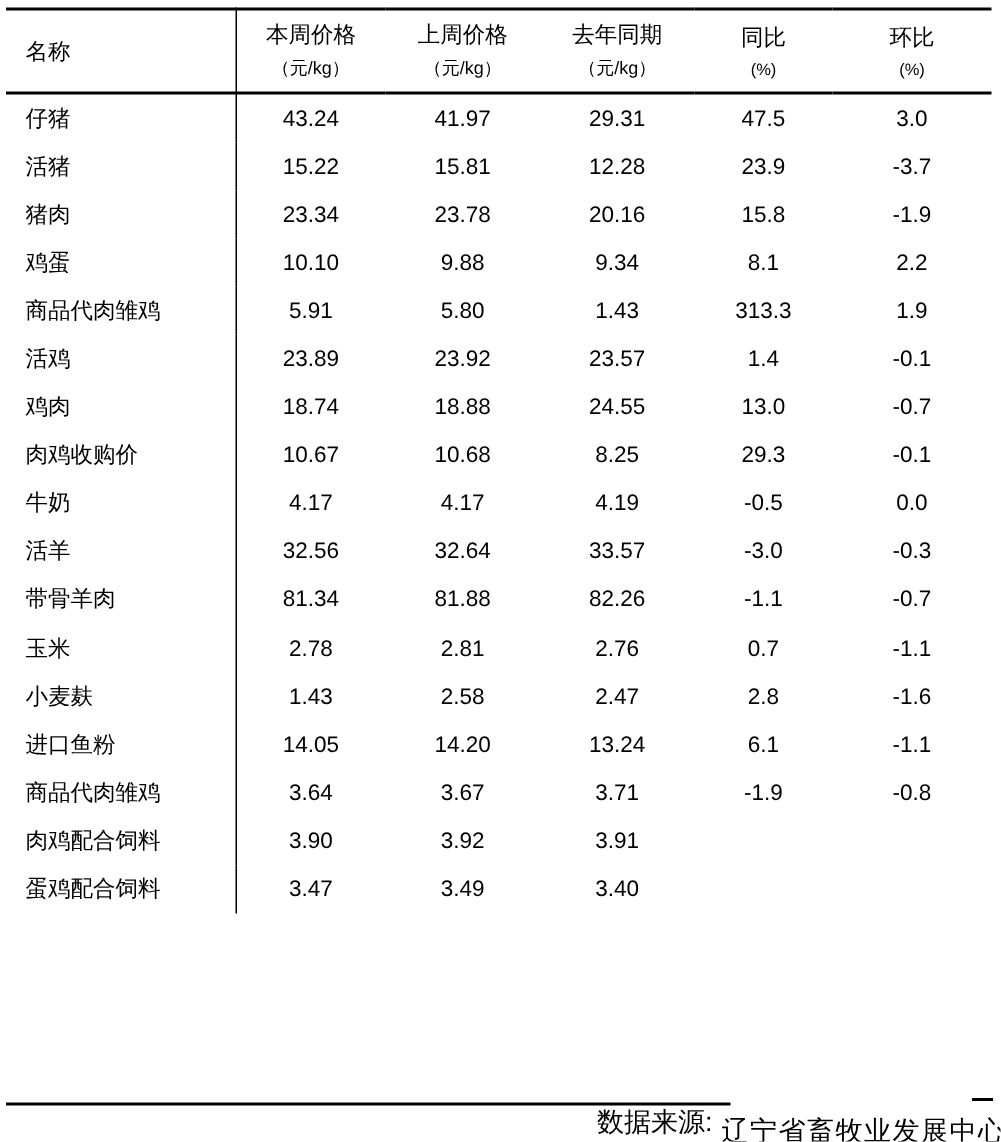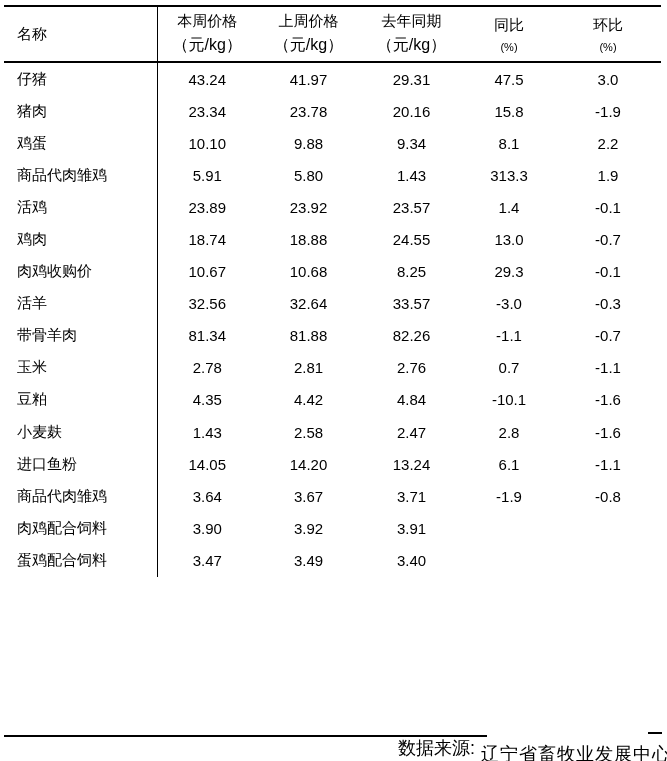--- a/index.html
+++ b/index.html
@@ -26,21 +26,21 @@
     font-weight: normal;
     vertical-align: middle;
     font-size: 15px;
     padding: 0;
   }
   th.name-col, td.name-col {
     text-align: left;
     padding-left: 13px;
     border-right: 1.5px solid #000000;
   }
-  .hdr-unit { font-size: 16px; margin-top: 4px; }
+  .hdr-unit { font-size: 12px; margin-top: 4px; }
   th.pct-col .hdr-unit { font-size: 11px; margin-top: 6px; }
   tbody td {
     height: 32.1px;
     text-align: center;
     vertical-align: middle;
     font-size: 15px;
     padding: 0;
   }
   td.name-col { font-size: 15px; }
   .bottom-line {
@@ -118,20 +118,28 @@
     <tbody id="table-body">
         <tr>
           <td class="name-col">仔猪</td>
           <td>43.24</td>
           <td>41.97</td>
           <td>29.31</td>
           <td>47.5</td>
           <td>3.0</td>
         </tr>
         <tr>
+          <td class="name-col">活猪</td>
+          <td>15.22</td>
+          <td>15.81</td>
+          <td>12.28</td>
+          <td>23.9</td>
+          <td>-3.7</td>
+        </tr>
+        <tr>
           <td class="name-col">猪肉</td>
           <td>23.34</td>
           <td>23.78</td>
           <td>20.16</td>
           <td>15.8</td>
           <td>-1.9</td>
         </tr>
         <tr>
           <td class="name-col">鸡蛋</td>
           <td>10.10</td>
@@ -166,20 +174,28 @@
         </tr>
         <tr>
           <td class="name-col">肉鸡收购价</td>
           <td>10.67</td>
           <td>10.68</td>
           <td>8.25</td>
           <td>29.3</td>
           <td>-0.1</td>
         </tr>
         <tr>
+          <td class="name-col">牛奶</td>
+          <td>4.17</td>
+          <td>4.17</td>
+          <td>4.19</td>
+          <td>-0.5</td>
+          <td>0.0</td>
+        </tr>
+        <tr>
           <td class="name-col">活羊</td>
           <td>32.56</td>
           <td>32.64</td>
           <td>33.57</td>
           <td>-3.0</td>
           <td>-0.3</td>
         </tr>
         <tr>
           <td class="name-col">带骨羊肉</td>
           <td>81.34</td>
@@ -190,28 +206,20 @@
         </tr>
         <tr>
           <td class="name-col">玉米</td>
           <td>2.78</td>
           <td>2.81</td>
           <td>2.76</td>
           <td>0.7</td>
           <td>-1.1</td>
         </tr>
         <tr>
-          <td class="name-col">豆粕</td>
-          <td>4.35</td>
-          <td>4.42</td>
-          <td>4.84</td>
-          <td>-10.1</td>
-          <td>-1.6</td>
-        </tr>
-        <tr>
           <td class="name-col">小麦麸</td>
           <td>1.43</td>
           <td>2.58</td>
           <td>2.47</td>
           <td>2.8</td>
           <td>-1.6</td>
         </tr>
         <tr>
           <td class="name-col">进口鱼粉</td>
           <td>14.05</td>

